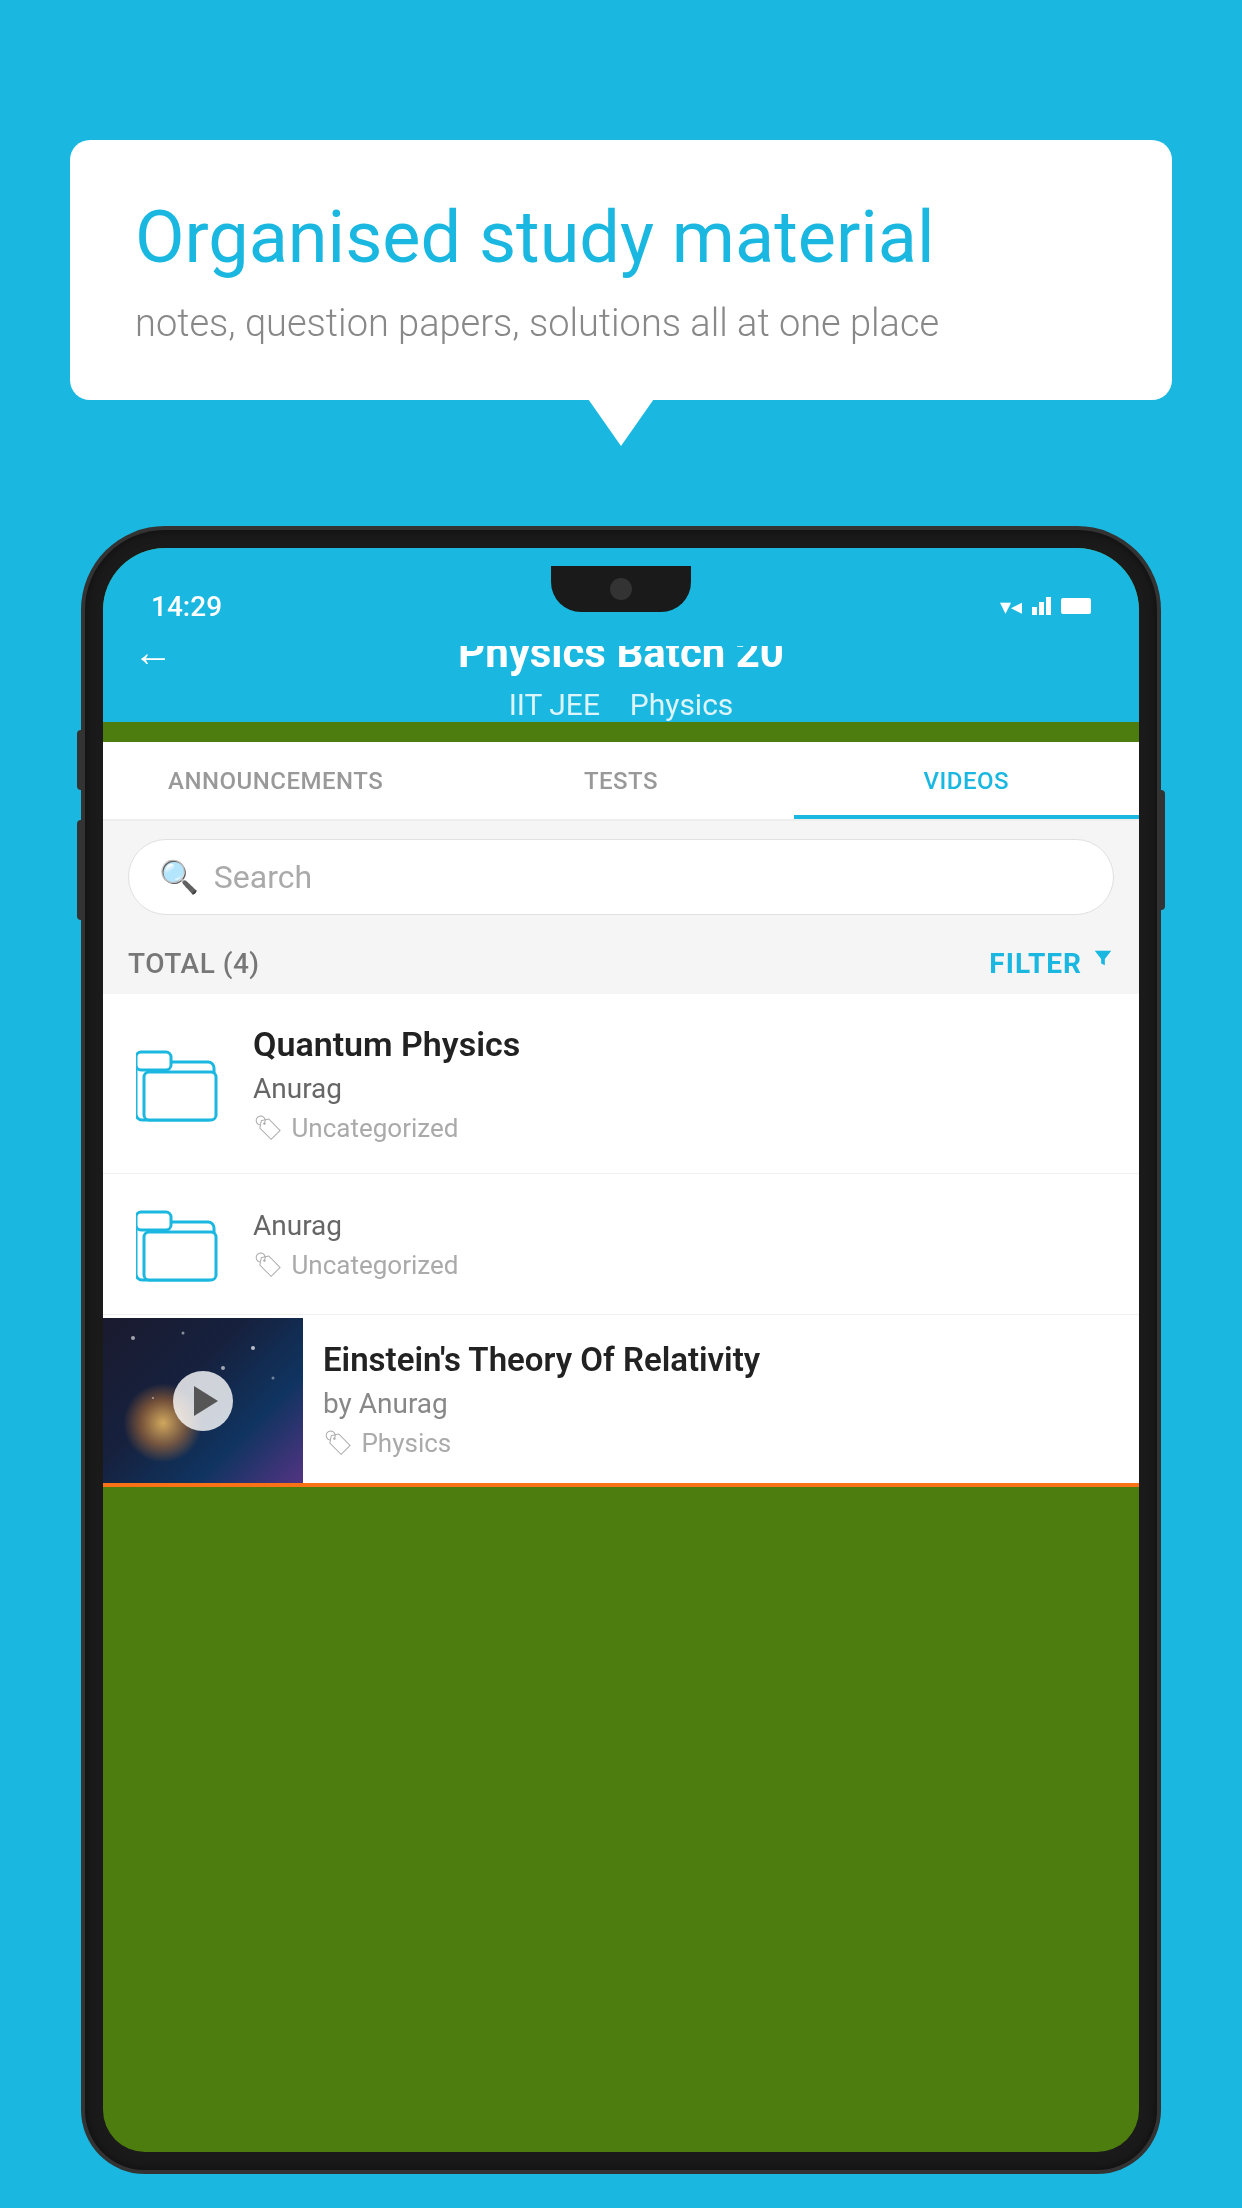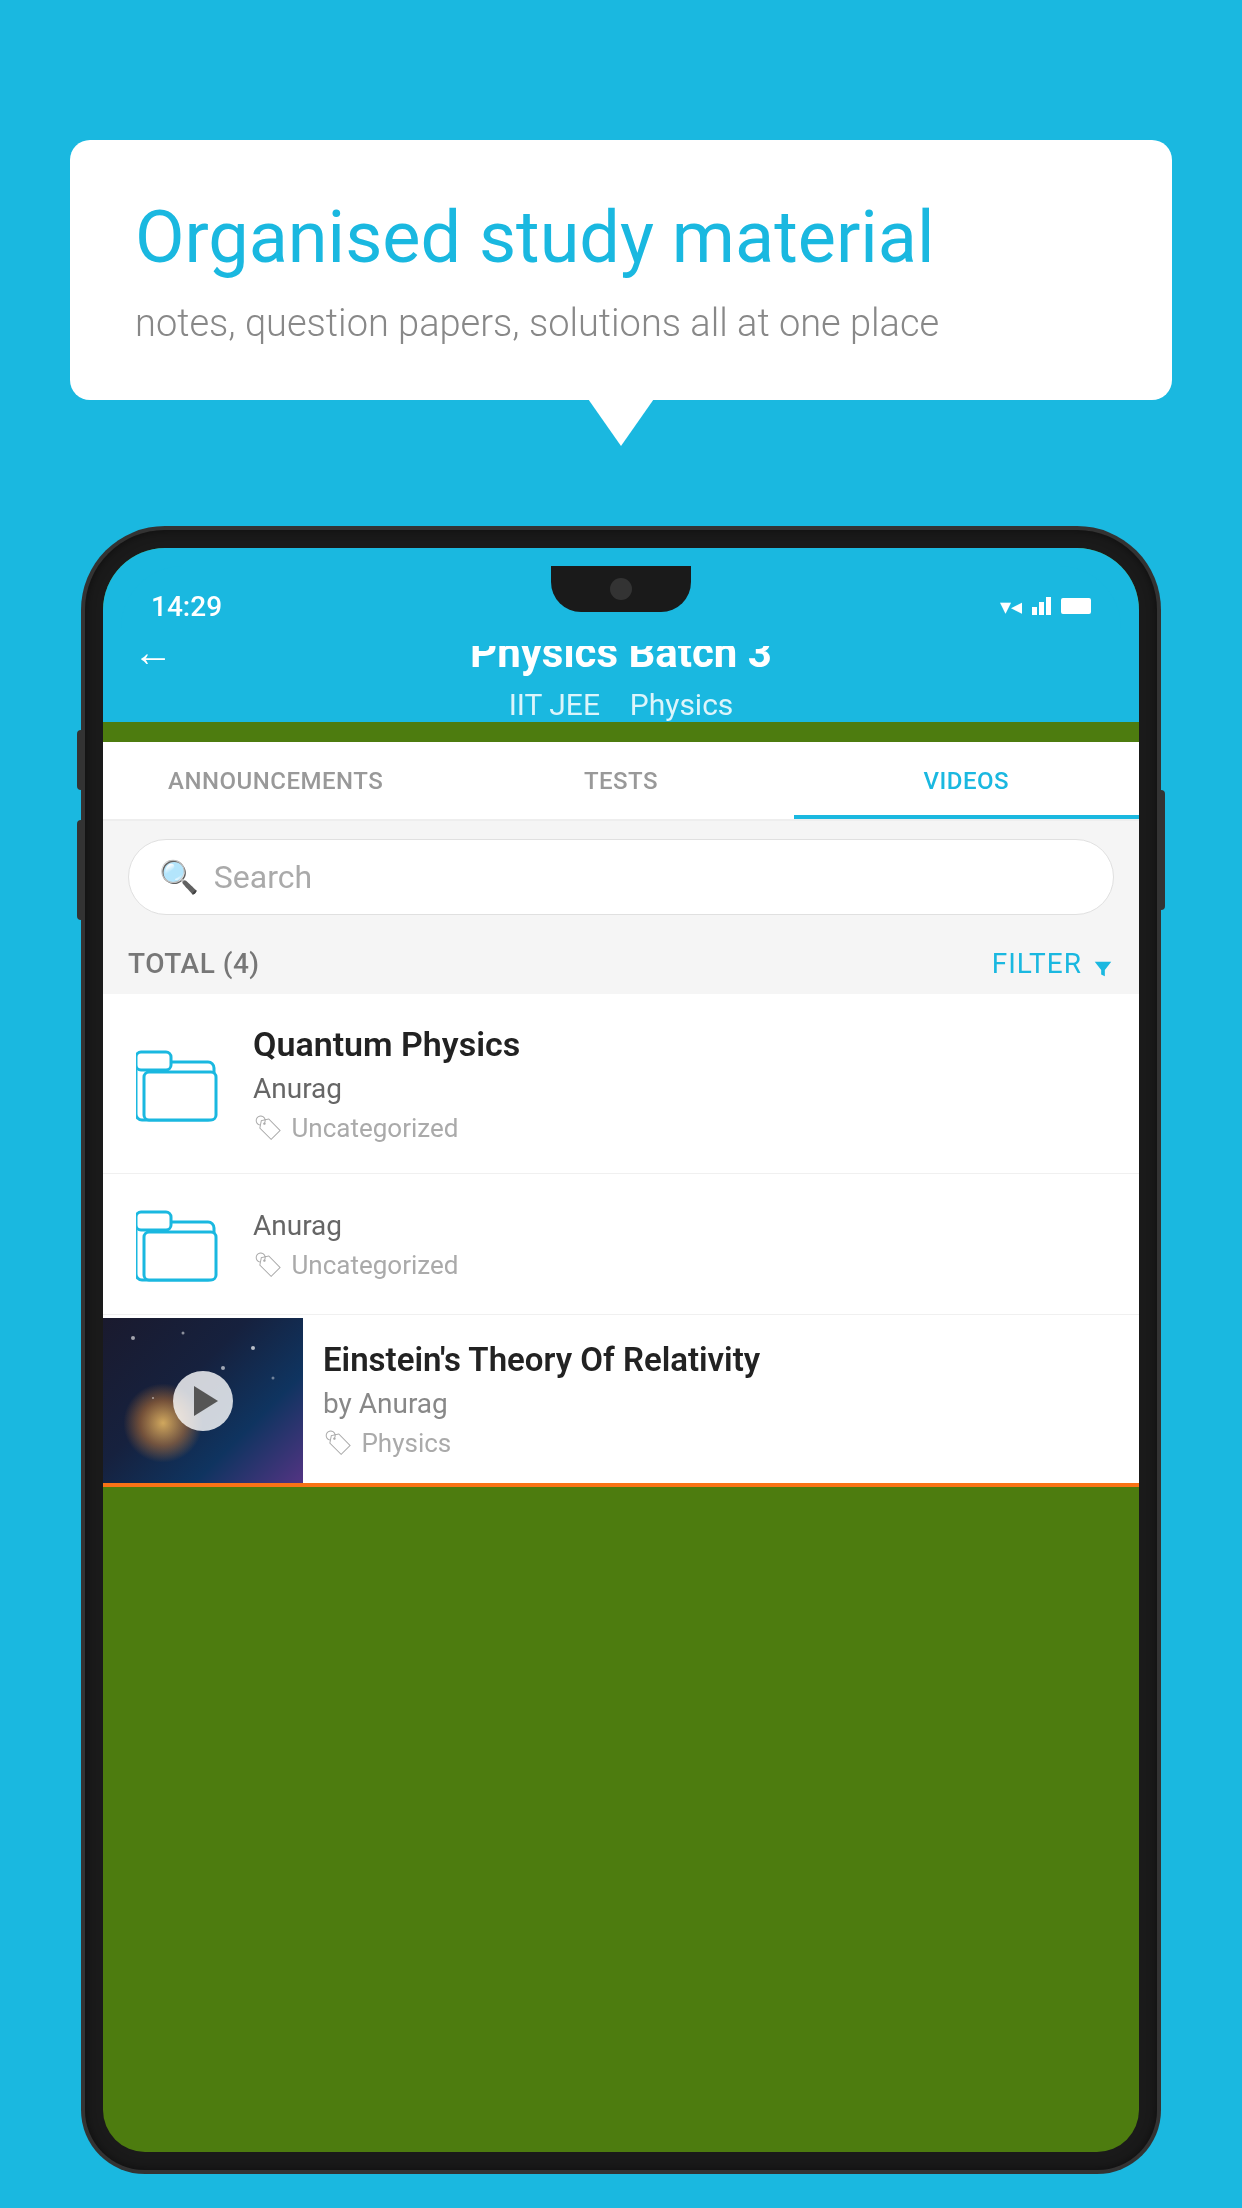--- a/index.html
+++ b/index.html
@@ -232,25 +232,25 @@
 
     .total-count {
       font-size: 28px;
       color: #777;
       font-weight: 500;
       letter-spacing: 0.5px;
     }
 
     .filter-btn {
       display: flex;
-      align-items: flex-end;
+      align-items: flex-start;
       gap: 10px;
       color: #1ab8e0;
       font-size: 28px;
-      font-weight: 400;
+      font-weight: 700;
       letter-spacing: 1px;
       cursor: pointer;
     }
 
     
     .video-list {
       background: white;
       overflow: hidden;
     }
 
@@ -461,21 +461,21 @@
             <div class="signal-bar" style="height:18px;"></div>
           </div>
 
           <div class="battery-icon"></div>
         </div>
       </div>
 
       <div class="app-header">
         <div class="app-header-nav">
           <span class="back-btn">←</span>
-          <span class="header-title">Physics Batch 3</span>
+          <span class="header-title">Physics Batch 20</span>
         </div>
         <div class="header-subtitle">
           <span>IIT JEE</span>
           &nbsp;&nbsp;
           <span>Physics</span>
         </div>
       </div>
 
       <div class="tabs-bar">
         <div class="tab-item">ANNOUNCEMENTS</div>

